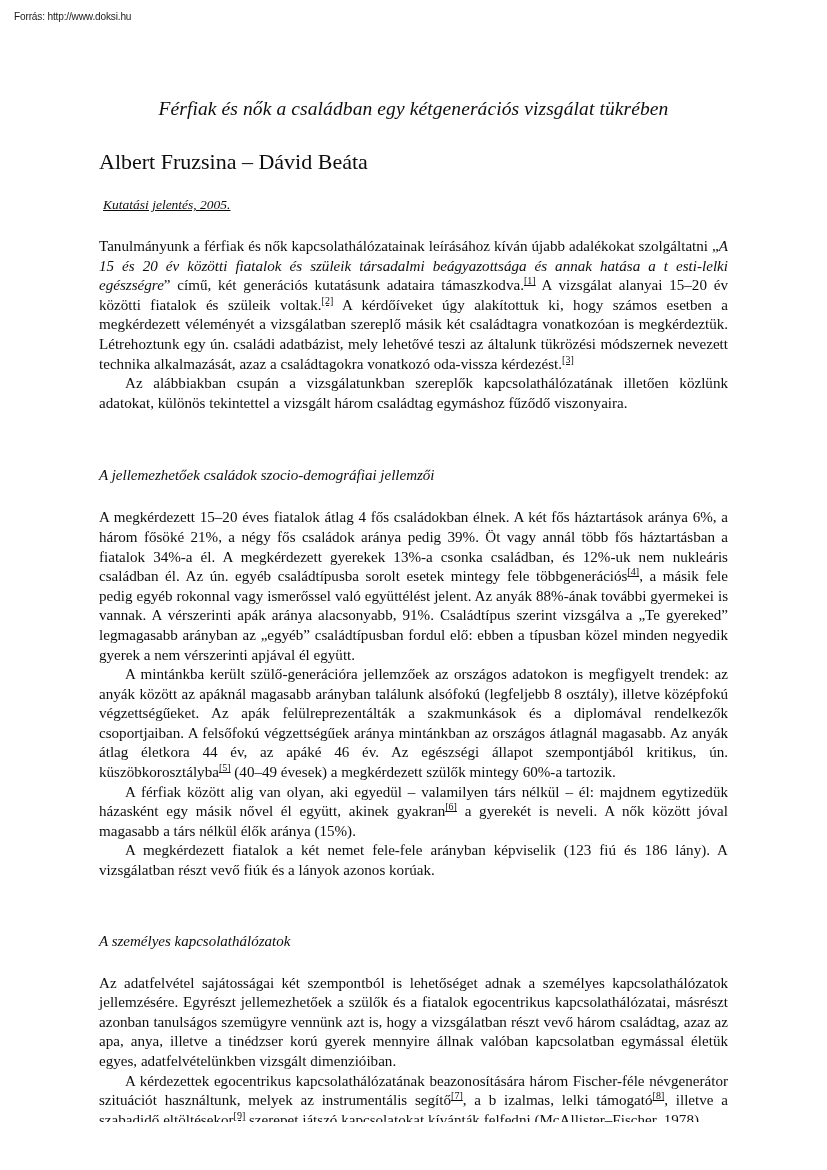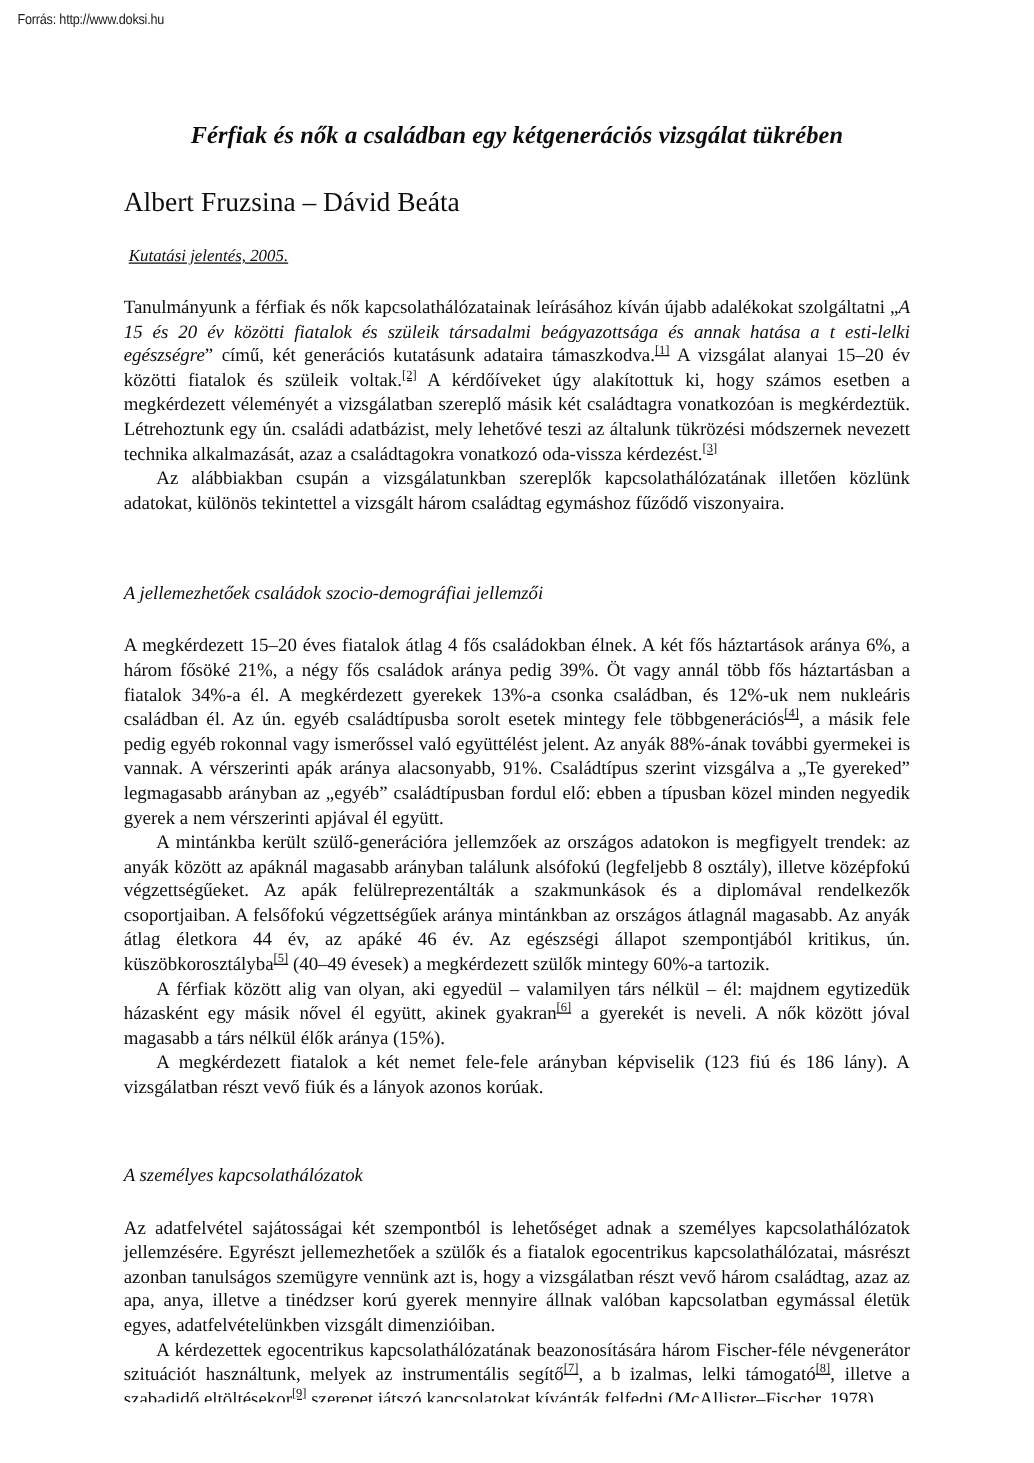--- a/index.html
+++ b/index.html
@@ -33,21 +33,21 @@
   
   .content {
     position: absolute;
     left: 99px;
     top: 0;
     width: 629px;
   }
   .doc-title {
     font-size: 19.5px;
     font-style: italic;
-    font-weight: bold;
+    font-weight: normal;
     text-align: center;
     margin: 0;
     padding-top: 96px;
     line-height: 26px;
     letter-spacing: 0.1px;
   }
   .authors {
     font-size: 22px;
     font-weight: normal;
     margin: 0;

